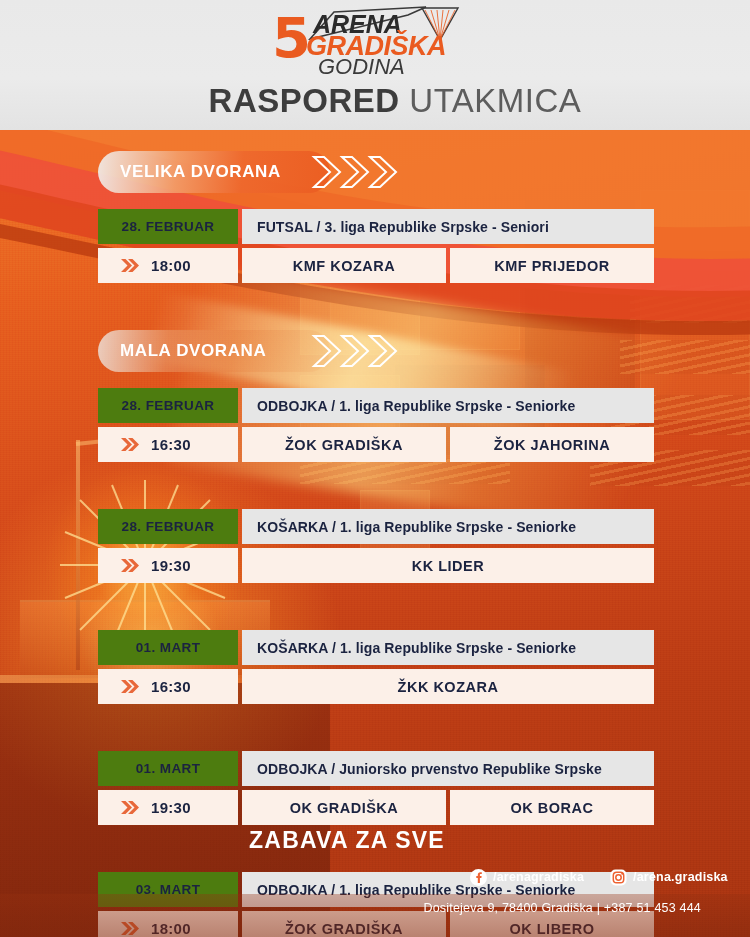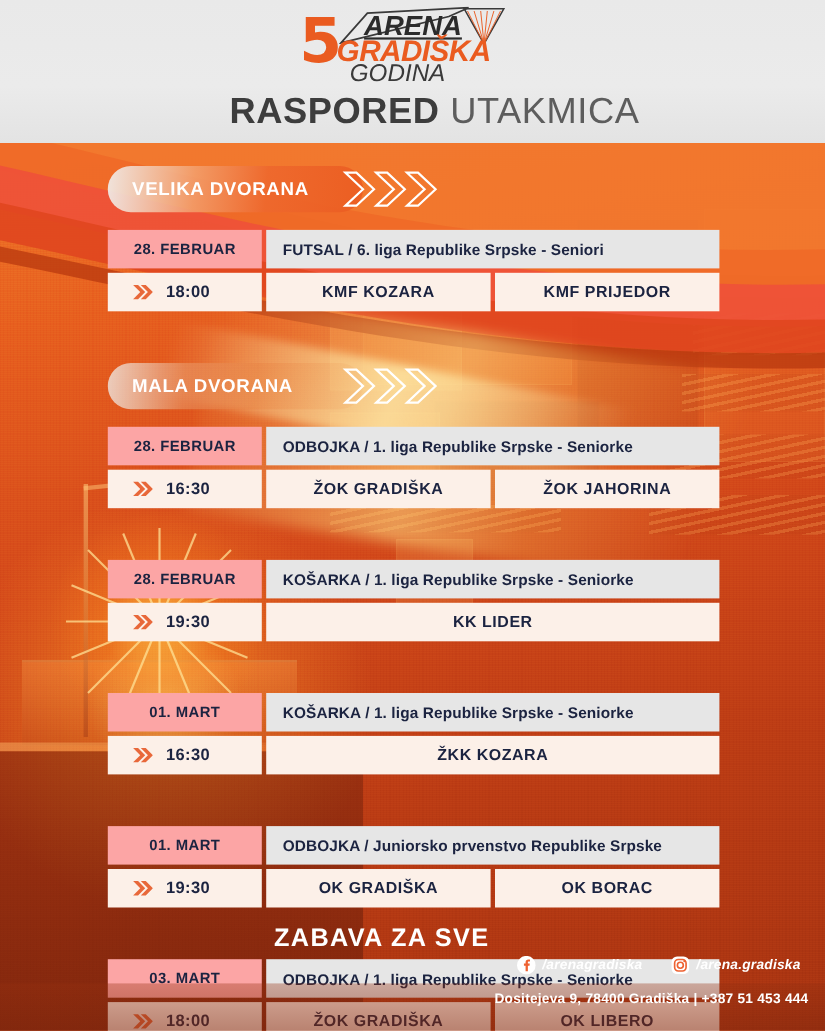--- a/index.html
+++ b/index.html
@@ -51,29 +51,28 @@
     top: 4px;
     font-size: 56px;
     font-weight: 700;
     color: #ea5b20;
     font-family: "DejaVu Sans", sans-serif;
     line-height: 1;
     letter-spacing: -2px;
   }
   .logo-arena {
     position: absolute;
-    left: 61px;
+    left: 43px;
     top: 6px;
     font-size: 25px;
     font-weight: 700;
     color: #2b2b2b;
     letter-spacing: 0px;
     font-style: italic;
     line-height: 1;
-    text-decoration: underline;
   }
   .logo-gradiska {
     position: absolute;
     left: 36px;
     top: 27px;
     font-size: 27px;
     font-weight: 700;
     color: #ea5b20;
     letter-spacing: -0.5px;
     font-style: italic;
@@ -285,21 +284,21 @@
     width: 556px;
     display: block;
   }
   .card-top {
     display: flex;
     height: 35px;
     gap: 4px;
   }
   .cell-date {
     width: 140px;
-    background: #fca5a5;
+    background: #4d7c0f;
     display: flex;
     align-items: center;
     justify-content: center;
     font-size: 13.5px;
     font-weight: 700;
     color: #1b2340;
     letter-spacing: 0.4px;
   }
   .cell-event {
     flex: 1;
@@ -354,21 +353,21 @@
   
   .footer {
     position: absolute;
     left: 0; bottom: 0;
     width: 750px;
     height: 110px;
     z-index: 30;
   }
   .footer-top {
     position: absolute;
-    left: 0; top: 12px;
+    left: 0; top: 0;
     width: 694px;
     text-align: center;
     font-size: 23px;
     font-weight: 700;
     color: #ffffff;
     letter-spacing: 1.2px;
   }
   .footer-bar {
     position: absolute;
     left: 55px; top: 33px;
@@ -385,41 +384,40 @@
     letter-spacing: 1.2px;
     white-space: nowrap;
   }
   .socials {
     position: absolute;
     left: 470px; top: 33px;
     height: 34px;
     display: flex;
     align-items: center;
     gap: 26px;
-    font-style: italic;
   }
   .social {
     display: flex;
     align-items: center;
     gap: 6px;
     font-size: 12.5px;
     font-weight: 700;
     color: #ffffff;
     letter-spacing: 0.2px;
     white-space: nowrap;
   }
   .social svg { flex: none; }
   .contact {
     position: absolute;
     left: 0; top: 74px;
     width: 750px;
     text-align: right;
-    padding-right: 15px;
+    padding-right: 49px;
     font-size: 12.5px;
-    font-weight: 700;
+    font-weight: 400;
     color: #ffffff;
     letter-spacing: 0.2px;
   }
   .footer-shade {
     position: absolute;
     left: 0; top: 67px;
     width: 750px; height: 43px;
     background: linear-gradient(180deg, rgba(150,48,16,0.35), rgba(130,40,14,0.55));
     z-index: -1;
   }
@@ -519,21 +517,21 @@
         <path d="M32 3 L48 18 L32 33 L42 33 L58 18 L42 3 Z" fill="none" stroke="#ffffff" stroke-width="2"></path>
         <path d="M60 3 L76 18 L60 33 L70 33 L86 18 L70 3 Z" fill="none" stroke="#ffffff" stroke-width="2"></path>
       </svg>
     </div>
 
     <div class="gap-banner2"></div>
 
     <div class="card">
       <div class="card-top">
         <div class="cell-date">28. FEBRUAR</div>
-        <div class="cell-event">FUTSAL / 6. liga Republike Srpske - Seniori</div>
+        <div class="cell-event">FUTSAL / 3. liga Republike Srpske - Seniori</div>
       </div>
       <div class="gap-sm"></div>
       <div class="card-bottom">
         <div class="cell-time">
           <svg class="time-chev" viewBox="0 0 19 15">
             <path d="M1 1 L7.5 7.5 L1 14 L5.5 14 L12 7.5 L5.5 1 Z" fill="#e8683a"></path>
             <path d="M8 1 L14.5 7.5 L8 14 L12.5 14 L19 7.5 L12.5 1 Z" fill="#e8683a"></path>
           </svg>
           <span class="time-text">18:00</span>
         </div>

